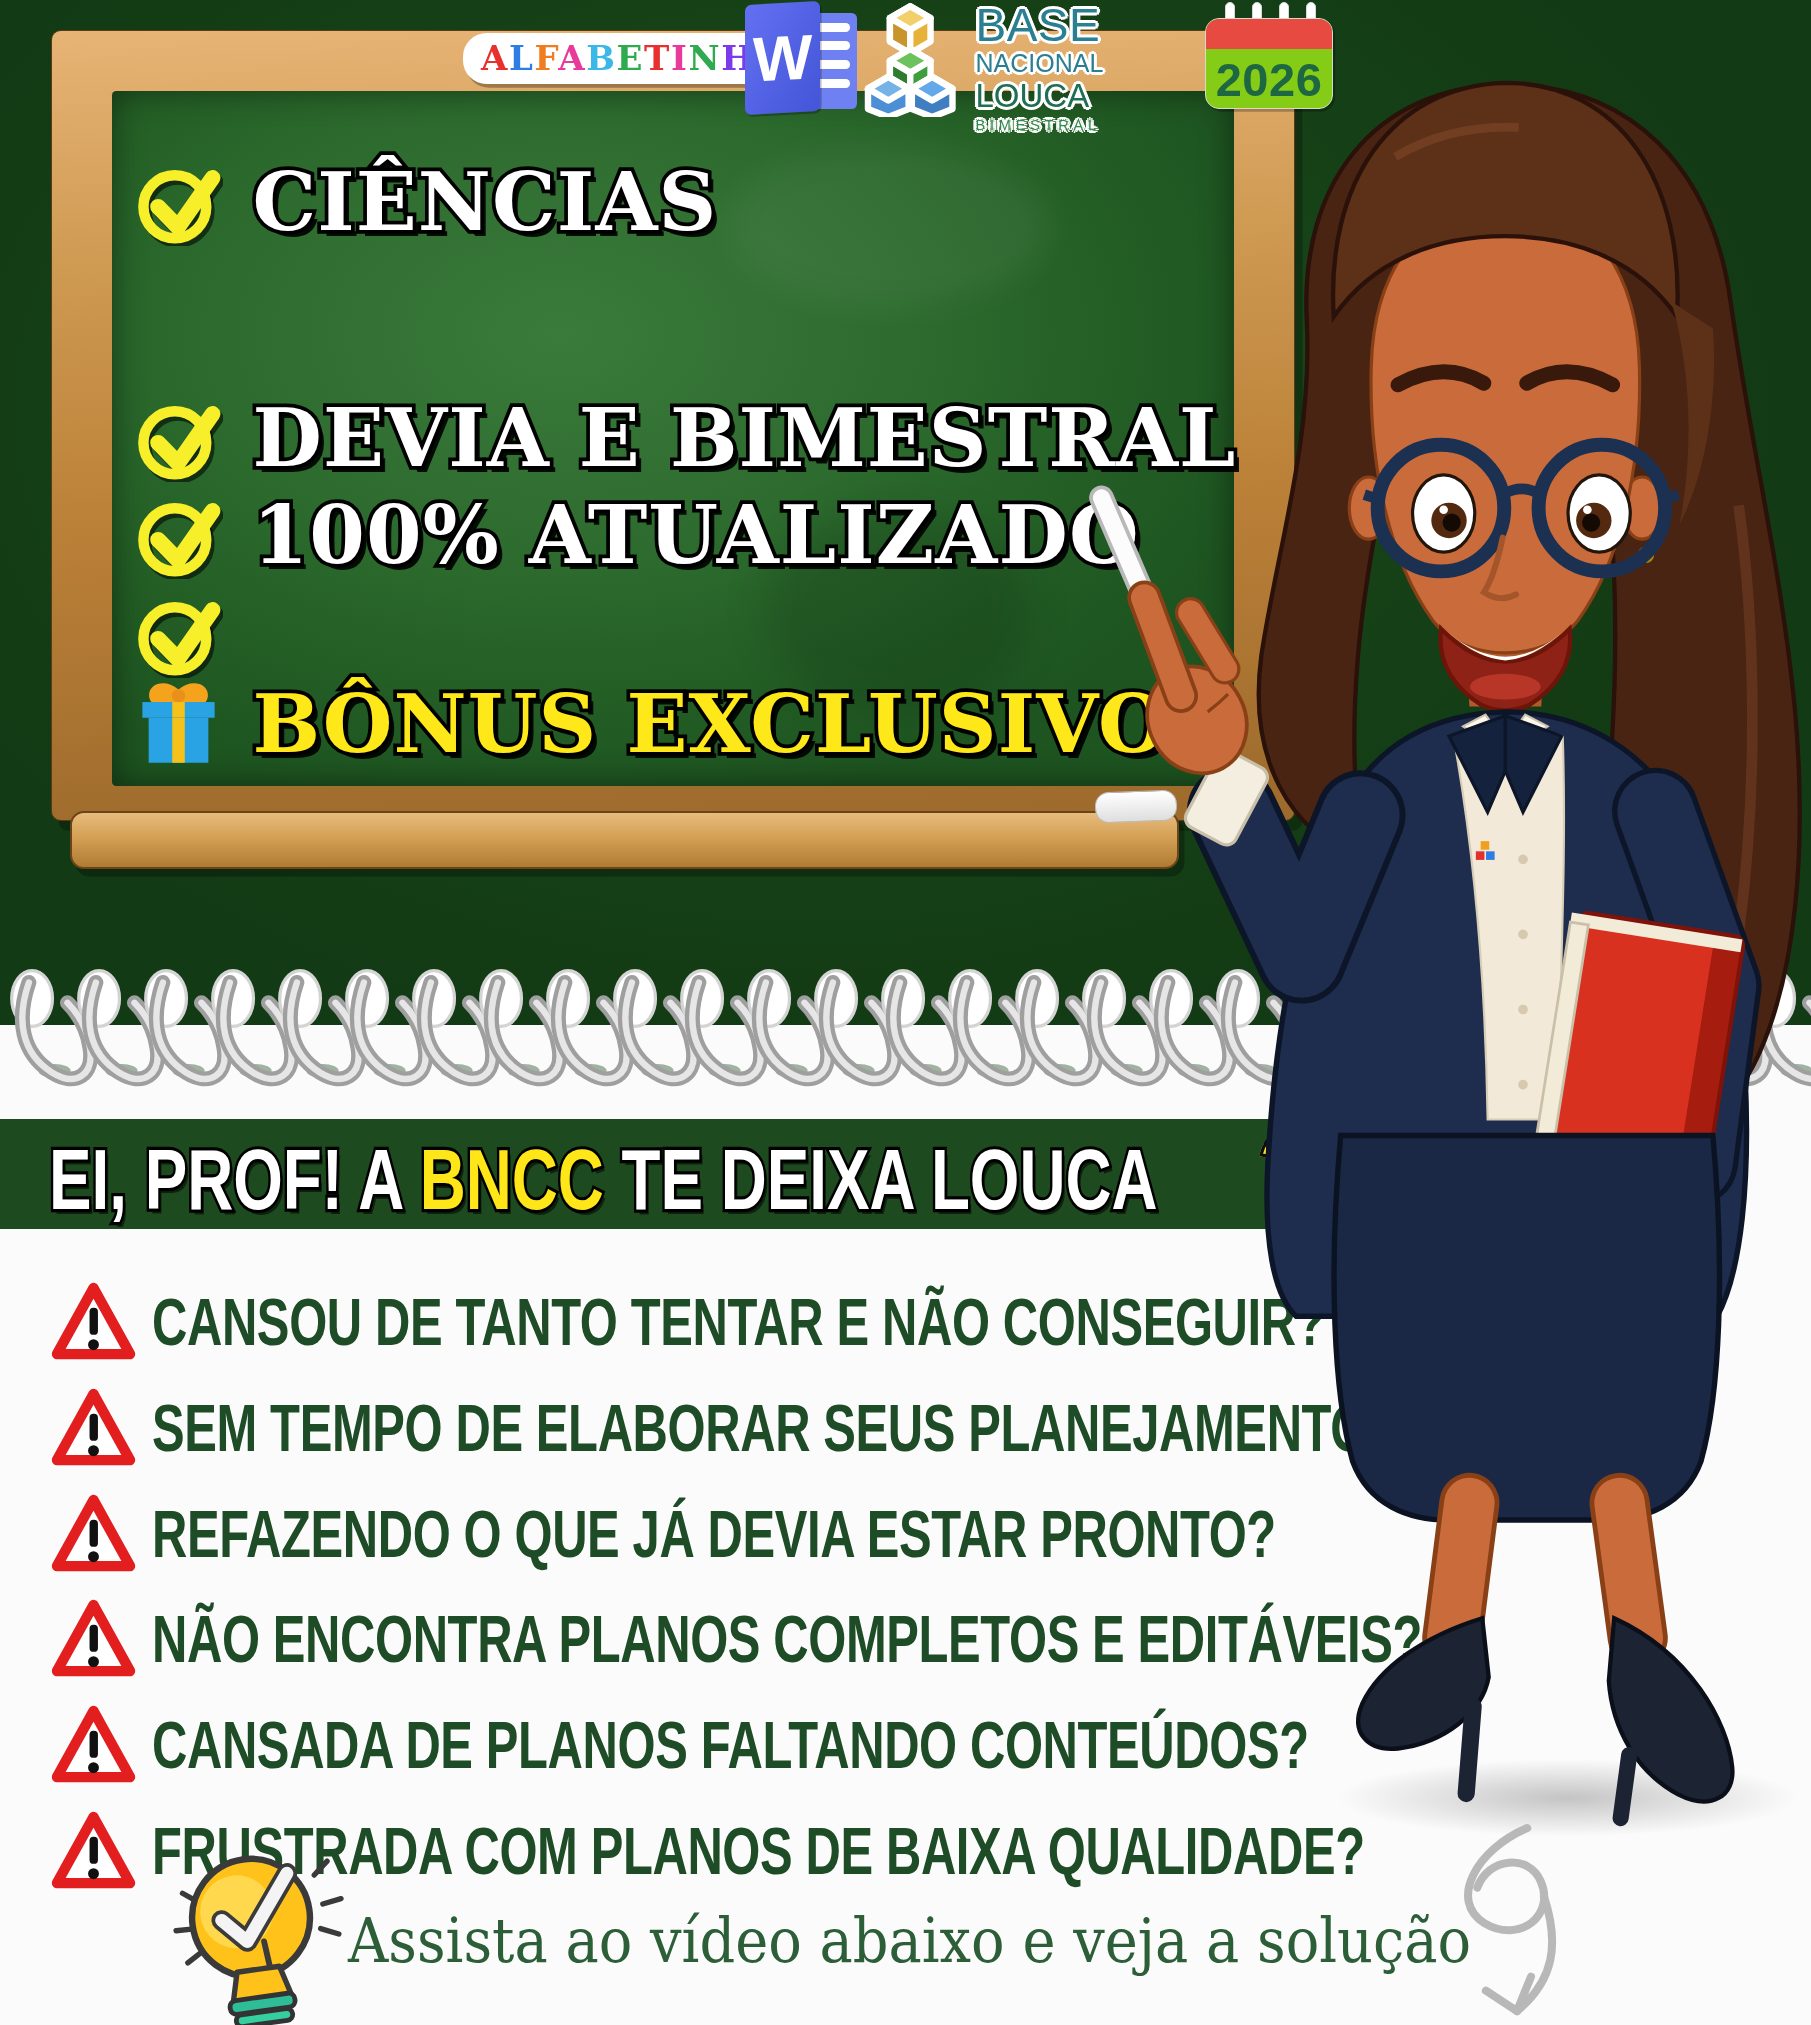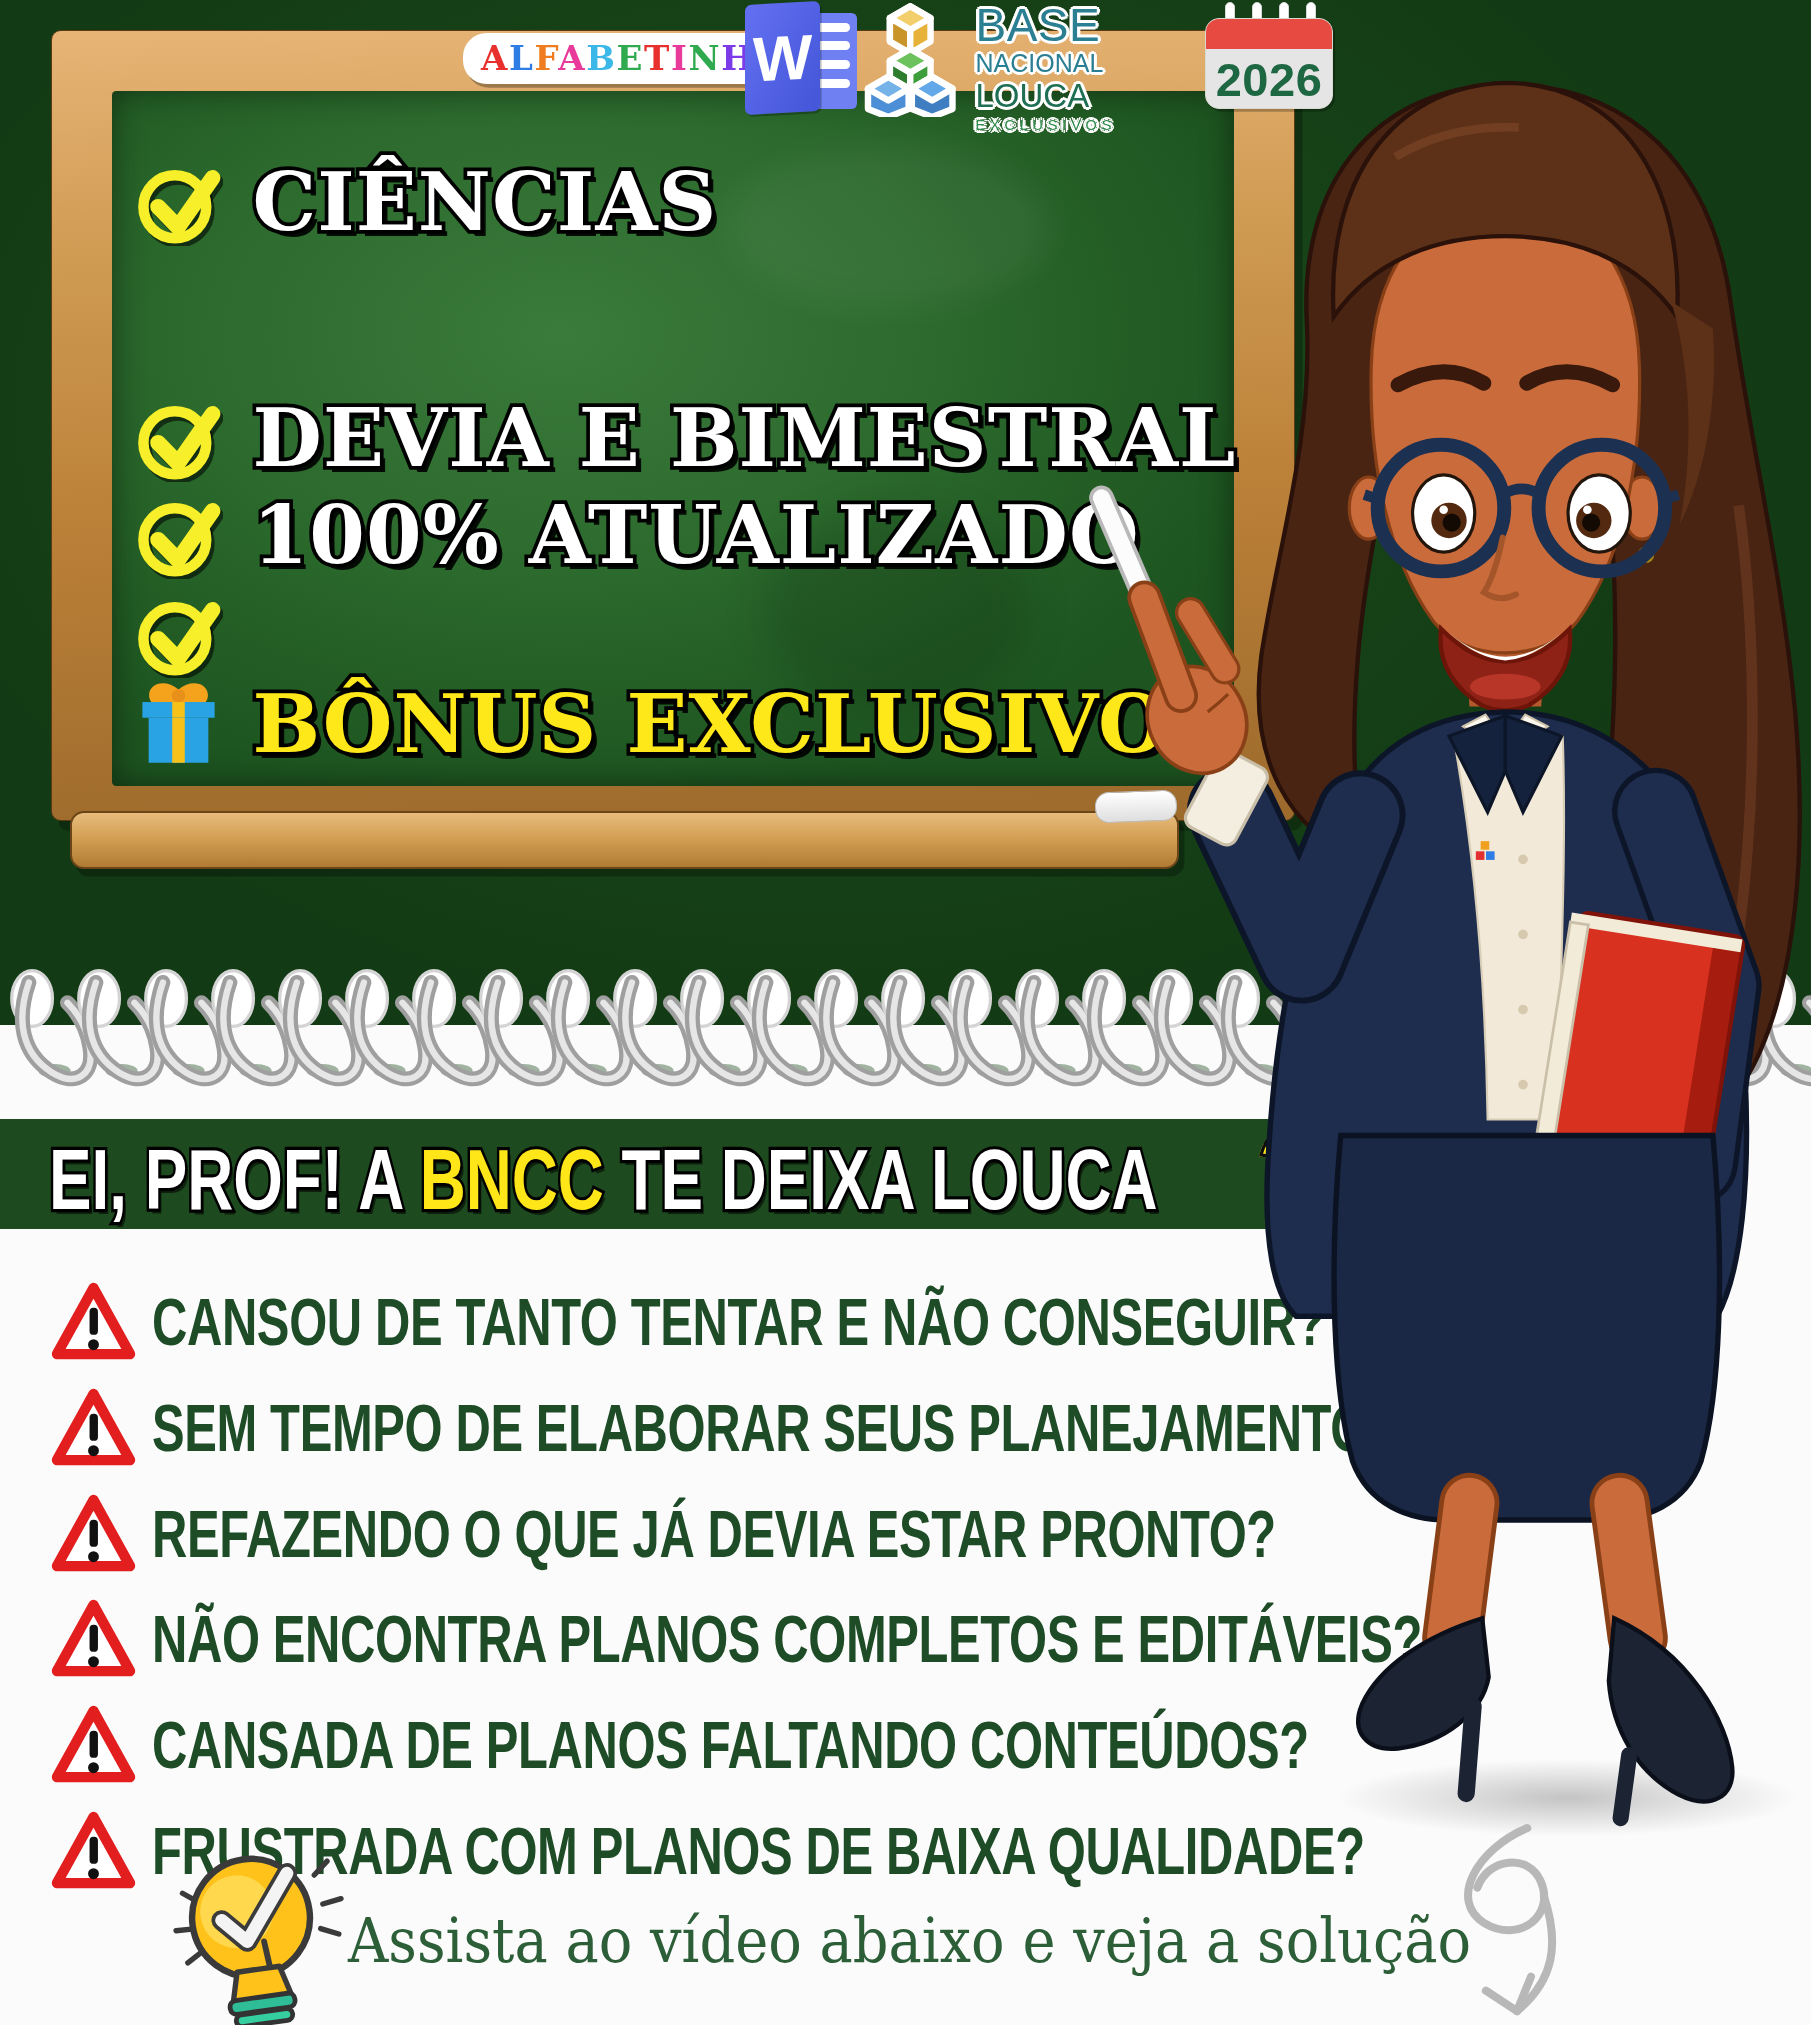--- a/index.html
+++ b/index.html
@@ -48,21 +48,21 @@
   .word-page{position:absolute;left:63px;top:9.7px;width:49px;height:96px;border-radius:5.4px;background:#6e80f2;}
   .word-page i{display:block;height:9px;background:#fff;border-radius:4.3px;margin:9.7px 7.5px 0 6.4px;}
   .bncc{left:853px;top:2.1px;z-index:6;display:flex;align-items:flex-start;}
   .bncc-text{margin-left:7.5px;font-weight:400;line-height:1;
      text-shadow:-2.1px -2.1px 0 #fff,2.1px -2.1px 0 #fff,-2.1px 2.1px 0 #fff,2.1px 2.1px 0 #fff,0 3.2px 0 #fff,3.2px 0 0 #fff,-3.2px 0 0 #fff,0 -3.2px 0 #fff;}
   .bncc-l1{font-size:46px;color:#2b7f93;letter-spacing:0.5px;}
   .bncc-l2{font-size:25px;color:#2b7f93;margin-top:3.2px;}
   .bncc-l3{font-size:33px;color:#1f6f54;margin-top:3.2px;}
   .bncc-l4{font-size:14.5px;color:#2f8c4d;letter-spacing:4.8px;margin-top:5.4px;}
   .calendar{left:1205px;top:2.1px;width:126px;height:105px;z-index:6;}
-  .cal-body{position:absolute;left:0;top:16px;width:126px;height:89px;background:#e5e5e5;
+  .cal-body{position:absolute;left:0;top:16px;width:126px;height:89px;background:#84cc16;
      border:1.6px solid #d9d9d0;border-radius:14px;overflow:hidden;box-shadow:2.1px 2.7px 0 rgba(0,0,0,.25);}
   .cal-band{position:absolute;left:0;top:0;width:100%;height:30px;background:#e64a40;}
   .cal-year{position:absolute;left:0;top:33px;width:100%;text-align:center;font-weight:700;
      font-size:47px;color:#1e6743;letter-spacing:0.5px;}
   .cal-pin{position:absolute;top:0;width:8px;height:28px;background:#fff;border:1.6px solid #d8d8d8;border-radius:5.4px;}
 
   
   .spiral{left:0;top:961px;width:1811px;height:134px;z-index:7;}
 
   
@@ -191,21 +191,21 @@
         <path d="M66,140 L104,162 L104,200 L66,215 L28,200 L28,162 Z" fill="#4c8fd6"></path>
         <path d="M66,140 L104,162 L66,184 L28,162 Z" fill="#74b2e8"></path>
         <path d="M148,140 L186,162 L186,200 L148,215 L110,200 L110,162 Z" fill="#3f7fc1"></path>
         <path d="M148,140 L186,162 L148,184 L110,162 Z" fill="#63a8e8"></path>
       </g>
     </svg>
     <div class="bncc-text">
       <div class="bncc-l1">BASE</div>
       <div class="bncc-l2">NACIONAL</div>
       <div class="bncc-l3">LOUCA</div>
-      <div class="bncc-l4">EXCLUSIVOS</div>
+      <div class="bncc-l4">BIMESTRAL</div>
     </div>
   </div>
 
   <div class="abs calendar">
     <div class="cal-pin" style="left:20.4px"></div>
     <div class="cal-pin" style="left:47px"></div>
     <div class="cal-pin" style="left:74px"></div>
     <div class="cal-pin" style="left:101px"></div>
     <div class="cal-body">
       <div class="cal-band"></div>

